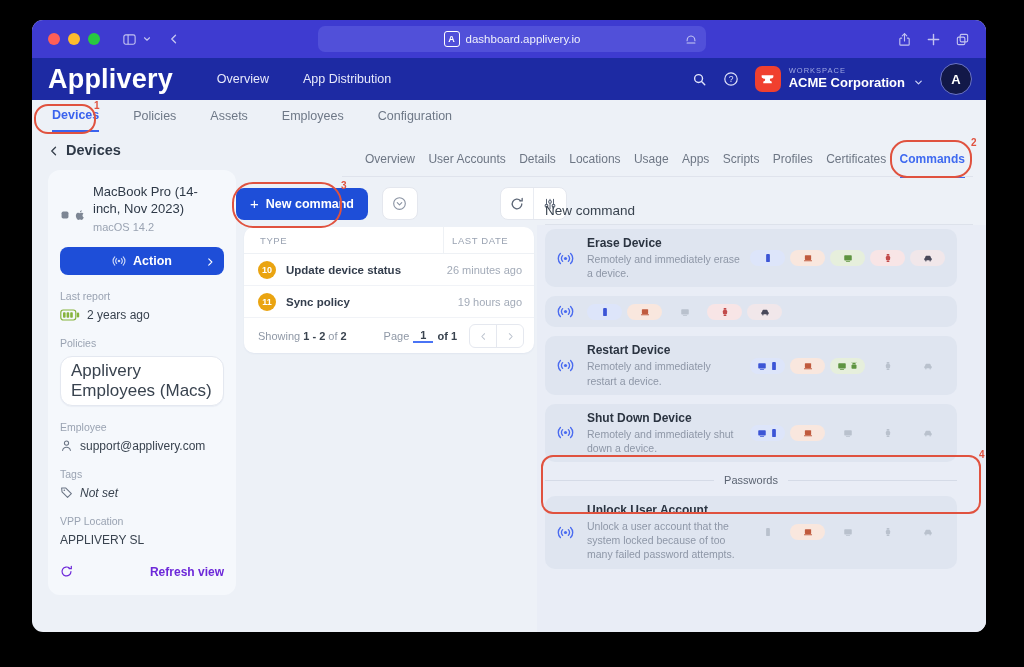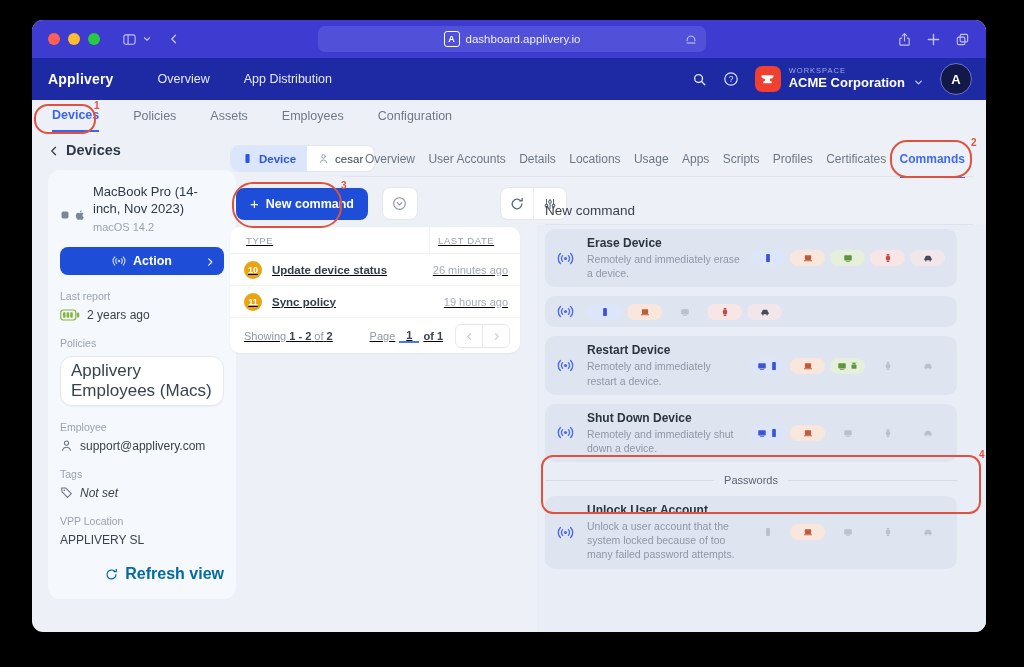--- a/index.html
+++ b/index.html
@@ -13,21 +13,21 @@
   .chrome-ic{width:15px;height:15px;color:#c3c3f0;flex:0 0 auto;}
   .chrome-ic svg{width:100%;height:100%;display:block}
   .chrome-ic.small{width:10px;height:10px}
   .url-bar{position:absolute;left:286px;top:6px;width:388px;height:26px;background:#5150d9;border-radius:7px;display:flex;align-items:center;justify-content:center;gap:6px;color:#eef0fc;}
   .favicon{width:14px;height:14px;border:1.4px solid #fff;border-radius:3px;display:flex;align-items:center;justify-content:center;font-size:9px;font-weight:bold;color:#fff;}
   .url-text{font-size:11.5px;}
   .reader{position:absolute;right:8px;top:6px;width:14px;height:14px;color:#c9cbf4}
   .chrome-right{position:absolute;right:16px;top:0;height:38px;display:flex;align-items:center;gap:14px;}
   
   .appbar{position:absolute;left:0;top:38px;width:100%;height:42px;background:#1d2aa3;display:flex;align-items:center;color:#fff;}
-  .brand{font-size:14px;font-weight:bold;letter-spacing:.2px;margin-left:16px;margin-right:30px;}
+  .brand{font-size:27px;font-weight:bold;letter-spacing:.2px;margin-left:16px;margin-right:30px;}
   .nav-items{display:flex;align-items:center;gap:6px;font-size:12.5px;}
   .nav-item{padding:7px 14px;border-radius:8px;color:#e7e9fb;cursor:default;}
   .nav-item.active{background:#2e3cb4;font-weight:bold;color:#fff;}
   .appbar-right{margin-left:auto;display:flex;align-items:center;gap:16px;margin-right:14px;}
   .abar-ic{width:15px;height:15px;color:#dfe2fa}
   .abar-ic svg{width:100%;height:100%;display:block}
   .help-circle{width:16px;height:16px;}
   .workspace{display:flex;align-items:center;gap:8px;}
   .ws-icon{width:26px;height:26px;border-radius:7px;background:#f0402f;display:flex;align-items:center;justify-content:center;color:#fff;}
   .ws-icon svg{width:17px;height:17px}
@@ -59,42 +59,42 @@
   .action-chev{position:absolute;right:9px;top:9px;width:10px;height:10px;color:#fff}
   .action-chev svg{width:100%;height:100%}
   .fld-label{margin-top:15px;font-size:10.5px;color:#9aa3b2;}
   .fld-row{margin-top:6px;display:flex;align-items:center;gap:7px;font-size:12px;color:#39434f;}
   .batt{width:20px;height:12px}
   .batt svg{width:100%;height:100%;display:block}
   .pill-policy{margin-top:7px;display:inline-block;background:#fff;border:1px solid #e4e8f0;border-radius:12px;padding:4px 10px;font-size:17px;color:#39434f;box-shadow:0 1px 1px rgba(40,60,120,.05);}
   .sm-ic{width:13px;height:13px;color:#6b7585}
   .sm-ic svg{width:100%;height:100%;display:block}
   .italic{font-style:italic;}
-  .refresh-link{margin-top:18px;display:flex;align-items:center;justify-content:flex-end;gap:7px;color:#0369a1;font-size:16px;font-weight:bold;}
+  .refresh-link{margin-top:18px;display:flex;align-items:center;justify-content:space-between;gap:7px;color:#6d28d9;font-size:12px;font-weight:bold;}
   .refresh-link .ic{width:13px;height:13px}
   .refresh-link .ic svg{width:100%;height:100%}
   
   .segmented{position:absolute;left:198px;top:125px;display:flex;background:#fff;border:1px solid #e2e6ee;border-radius:8px;overflow:hidden;height:25px;}
   .seg{display:flex;align-items:center;gap:6px;padding:0 11px;font-size:11.5px;color:#3a4454;}
   .seg .ic{width:11px;height:11px;color:#8a93a3}
   .seg .ic svg{width:100%;height:100%;display:block}
   .seg.active{background:#dbe5fb;color:#2c55e8;font-weight:bold;}
   .seg.active .ic{color:#2c55e8}
   .toolbar-row{position:absolute;left:204px;top:167px;display:flex;align-items:center;}
   .new-cmd{height:32px;padding:0 14px;background:#1e4ed8;border-radius:8px;color:#fff;font-size:12.5px;font-weight:bold;display:flex;align-items:center;gap:7px;}
   .new-cmd .pl{font-size:15px;font-weight:normal;}
   .round-btn{margin-left:14px;width:34px;height:31px;background:#fff;border:1px solid #e4e7ee;border-radius:8px;display:flex;align-items:center;justify-content:center;color:#8a93a3;}
   .round-btn .ic{width:15px;height:15px}
   .round-btn .ic svg{width:100%;height:100%}
   .tool-group{margin-left:82px;display:flex;background:#fff;border:1px solid #e4e7ee;border-radius:8px;height:31px;}
   .tool-cell{width:32px;display:flex;align-items:center;justify-content:center;color:#5c6676;}
   .tool-cell + .tool-cell{border-left:1px solid #e9ecf2;}
   .tool-cell .ic{width:14px;height:14px}
   .tool-cell .ic svg{width:100%;height:100%}
-  .table-card{position:absolute;left:198px;top:207px;width:290px;background:#fff;border-radius:10px;box-shadow:0 1px 2px rgba(40,60,120,.06);overflow:hidden;font-size:12px;text-decoration:underline;}
+  .table-card{position:absolute;left:212px;top:207px;width:290px;background:#fff;border-radius:10px;box-shadow:0 1px 2px rgba(40,60,120,.06);overflow:hidden;font-size:12px;}
   .tbl-head{display:flex;height:26px;align-items:center;color:#9aa3b2;font-size:9.5px;letter-spacing:.6px;border-bottom:1px solid #eef1f5;}
   .th-type{flex:1;padding-left:16px;}
   .th-date{width:82px;border-left:1px solid #eef1f5;height:100%;display:flex;align-items:center;padding-left:8px;}
   .tbl-row{display:flex;align-items:center;height:31px;border-bottom:1px solid #f1f3f7;}
   .row-badge{width:18px;height:18px;border-radius:50%;background:#eaa411;color:#fff;font-size:9px;font-weight:bold;display:flex;align-items:center;justify-content:center;margin-left:14px;}
   .row-label{flex:1;margin-left:10px;color:#333d4c;font-weight:bold;font-size:11.5px;}
   .row-date{width:92px;text-align:right;padding-right:12px;color:#a3abb8;font-size:11px;}
   .tbl-foot{display:flex;align-items:center;height:35px;color:#8f98a6;font-size:11px;padding:0 10px 0 14px;}
   .b{color:#39434f;font-weight:bold;}
   .page-group{margin-left:auto;display:flex;align-items:center;gap:4px;}
@@ -324,39 +324,20 @@
     </div>
     <div class="refresh-link">
       <span class="ic"><svg viewBox="0 0 16 16" fill="none" stroke="currentColor" stroke-width="1.5" stroke-linecap="round">
             <path d="M13.5 8a5.5 5.5 0 1 1-1.7-4"></path>
             <path d="M13.9 1.6v2.8h-2.8"></path>
           </svg></span>
       <span>Refresh view</span>
     </div>
   </div>
 
-  <div class="segmented">
-    <span class="seg active">
-      <span class="ic">
-          <svg viewBox="0 0 16 16">
-            <rect x="5" y="1.5" width="6" height="13" rx="1.5" fill="currentColor"></rect>
-          </svg>
-        </span>
-      <span>Device</span>
-    </span>
-    <span class="seg">
-      <span class="ic">
-          <svg viewBox="0 0 16 16" fill="none" stroke="currentColor" stroke-width="1.3" stroke-linecap="round">
-            <circle cx="8" cy="5" r="2.6"></circle>
-            <path d="M3.2 14a4.9 4.9 0 0 1 9.6 0"></path>
-          </svg>
-        </span>
-      <span>cesar</span>
-    </span>
-  </div>
 
   <div class="toolbar-row">
     <div class="new-cmd">
       <span class="pl">+</span>
       <span>New command</span>
     </div>
     <div class="round-btn">
       <span class="ic"><svg viewBox="0 0 16 16" fill="none" stroke="currentColor" stroke-width="1.2" stroke-linecap="round" stroke-linejoin="round">
             <circle cx="8" cy="8" r="6.2"></circle>
             <path d="M5.6 7l2.4 2.4L10.4 7"></path>

